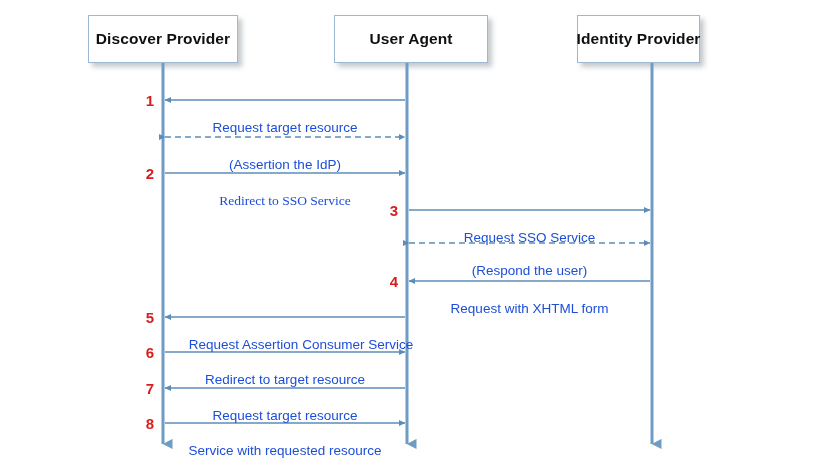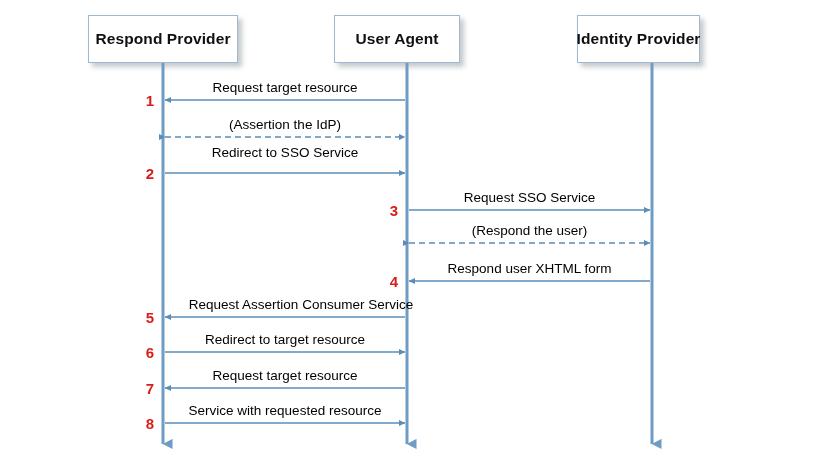--- a/index.html
+++ b/index.html
@@ -43,44 +43,45 @@
     position: absolute;
     left: 0;
     top: 0;
     width: 826px;
     height: 465px;
   }
   
   .msg-label {
     position: absolute;
     font-size: 13.5px;
-    color: #000000;
+    color: #1d4ed8;
     white-space: nowrap;
     transform: translate(-50%, -100%);
     line-height: 1;
+    margin-top: 40px;
   }
   
   .step-num {
     position: absolute;
     font-size: 15px;
     font-weight: bold;
     color: #D91C1C;
     transform: translate(-100%, -50%);
     line-height: 1;
   }
 </style>
 </head>
 <body>
 
 <div id="diagram">
 
   <div class="actor-box" id="actor-box-sp" style="left: 88px; width: 150px;">
-    <span class="actor-label">Respond Provider</span>
+    <span class="actor-label">Discover Provider</span>
   </div>
-  <div class="actor-box" id="actor-box-ua" style="left: 334px; width: 126px;">
+  <div class="actor-box" id="actor-box-ua" style="left: 334px; width: 154px;">
     <span class="actor-label">User Agent</span>
   </div>
   <div class="actor-box" id="actor-box-idp" style="left: 577px; width: 123px;">
     <span class="actor-label">Identity Provider</span>
   </div>
 
   <svg id="wires" viewBox="0 0 826 465">
     <defs>
       <marker id="ah-right" markerWidth="7" markerHeight="7" refX="6.2" refY="3.5" orient="auto" markerUnits="userSpaceOnUse">
         <path d="M0,0.4 L6.5,3.5 L0,6.6 z" fill="#5B8DB8"></path>
@@ -107,24 +108,24 @@
         <line y1="317" y2="317" stroke="#5B8DB8" stroke-width="1.7" x1="405" x2="165" marker-end="url(#ah-left)"></line>
         <line y1="352" y2="352" stroke="#5B8DB8" stroke-width="1.7" x1="165" x2="405" marker-end="url(#ah-right)"></line>
         <line y1="388" y2="388" stroke="#5B8DB8" stroke-width="1.7" x1="405" x2="165" marker-end="url(#ah-left)"></line>
         <line y1="423" y2="423" stroke="#5B8DB8" stroke-width="1.7" x1="165" x2="405" marker-end="url(#ah-right)"></line>
       </g>
   </svg>
 
   <div id="overlay-labels">
       <div class="msg-label" style="left: 285px; top: 94px;">Request target resource</div>
       <div class="msg-label" style="left: 285px; top: 131px;">(Assertion the IdP)</div>
-      <div class="msg-label" style="left: 285px; top: 159px;">Redirect to SSO Service</div>
+      <div class="msg-label" style="left: 285px; top: 167px; font-family: Liberation Serif, serif;">Redirect to SSO Service</div>
       <div class="msg-label" style="left: 529.5px; top: 204px;">Request SSO Service</div>
       <div class="msg-label" style="left: 529.5px; top: 237px;">(Respond the user)</div>
-      <div class="msg-label" style="left: 529.5px; top: 275px;">Respond user XHTML form</div>
+      <div class="msg-label" style="left: 529.5px; top: 275px;">Request with XHTML form</div>
       <div class="msg-label" style="left: 285px; top: 311px; padding-left: 32px;">Request Assertion Consumer Service</div>
       <div class="msg-label" style="left: 285px; top: 346px;">Redirect to target resource</div>
       <div class="msg-label" style="left: 285px; top: 382px;">Request target resource</div>
       <div class="msg-label" style="left: 285px; top: 417px;">Service with requested resource</div>
     </div>
   <div id="overlay-steps">
       <div class="step-num" style="left: 154px; top: 100px;">1</div>
       <div class="step-num" style="left: 154px; top: 173px;">2</div>
       <div class="step-num" style="left: 398px; top: 210px;">3</div>
       <div class="step-num" style="left: 398px; top: 281px;">4</div>

